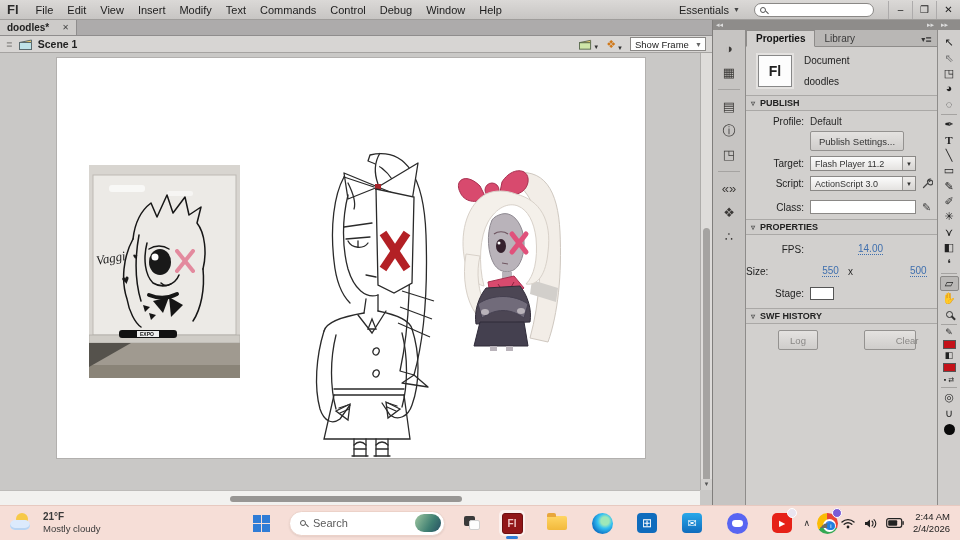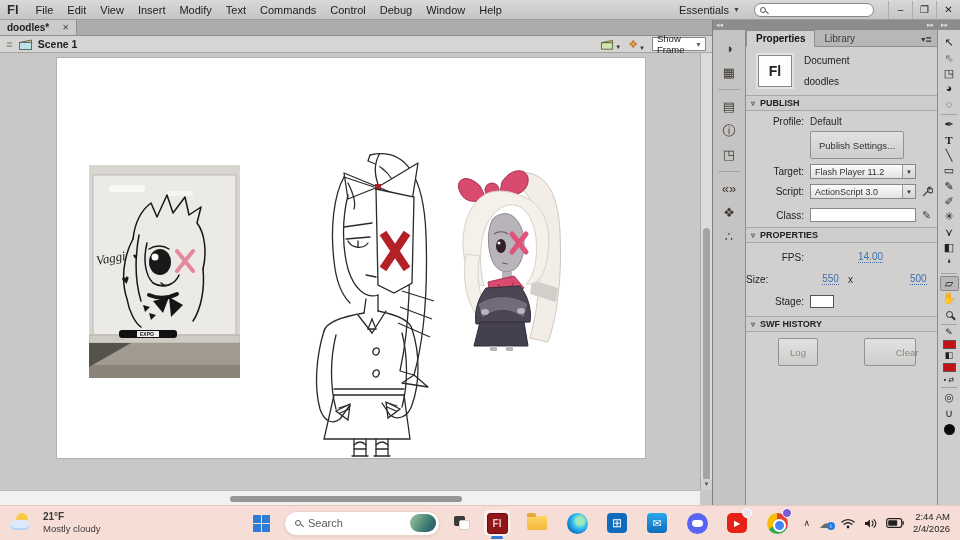--- a/index.html
+++ b/index.html
@@ -41,21 +41,21 @@
   .doc-tab .x { font-weight:normal; font-size:8px; color:#444; }
 
   
   .editbar { height:17px; background:#d7d5d3; border-bottom:1px solid #a5a3a1; display:flex; align-items:center;
              font-size:11px; color:#222; }
   .tl-toggle { color:#8a8886; font-size:8px; padding:0 6px; }
   .scene { display:flex; align-items:center; gap:5px; font-weight:bold; font-size:10.5px; }
   .editbar .spacer { flex:1; }
   .ebtn { display:flex; align-items:flex-end; gap:1px; margin-right:7px; }
   .ebtn .car { font-size:6px; color:#333; }
-  .zoomdd { width:54px; height:14px; background:#fff; border:1px solid #8a8886; display:flex; align-items:center;
+  .zoomdd { width:76px; height:14px; background:#fff; border:1px solid #8a8886; display:flex; align-items:center;
             font-size:9.5px; margin-right:6px; padding-left:4px; }
   .zoomdd .car { margin-left:auto; color:#666; font-size:7px; padding-right:3px; }
 
   
   .stage-area { position:relative; flex:1; background:#c9c8c6; overflow:hidden; }
   .stage { position:absolute; left:57px; top:5px; width:588px; height:400px; background:#fff;
            box-shadow:0 0 0 1px #b2b0ae; }
   .stage svg { position:absolute; }
   .vscroll { position:absolute; top:0; right:0; bottom:15px; width:12px; background:#dedcda; border-left:1px solid #aeacaa; }
   .vthumb { position:absolute; left:2px; right:2px; top:175px; height:260px; background:#a5a3a1; border-radius:4px; }
@@ -79,21 +79,21 @@
   .pcontent { flex:1; overflow:hidden; }
   .doc-row { display:flex; gap:12px; padding:8px 0 8px 12px; align-items:center; }
   .flbox { width:34px; height:32px; background:#fdfdfd; border:1px solid #888; box-shadow:0 0 0 2px #e4e2e0;
            display:flex; align-items:center; justify-content:center; font-size:14px; font-weight:bold; color:#222; }
   .doc-meta { display:flex; flex-direction:column; gap:10px; font-size:10px; color:#222; }
   .sec-head { display:flex; align-items:center; gap:5px; padding:2px 5px; font-weight:bold; font-size:9px;
               color:#222; border-top:1px solid #aaa8a6; border-bottom:1px solid #aaa8a6; background:#cfcdcb; }
   .sec-head .tri { font-size:8px; color:#555; }
   .prow { display:flex; align-items:center; margin:5px 0; }
   .plabel { width:58px; text-align:right; margin-right:6px; color:#222; }
-  .gbtn { height:28px; background:linear-gradient(#e4e2e0,#cfcdcb); border:1px solid #949290; border-radius:2px;
+  .gbtn { height:20px; background:linear-gradient(#e4e2e0,#cfcdcb); border:1px solid #949290; border-radius:2px;
           font-size:9.5px; color:#333; display:flex; align-items:center; justify-content:center; padding:0 8px; }
   .dd { width:106px; height:15px; background:linear-gradient(#fcfcfc,#e4e2e0); border:1px solid #8a8886;
         display:flex; align-items:center; padding-left:4px; font-size:9px; color:#333; }
   .dd .ddbtn { margin-left:auto; border-left:1px solid #9a9896; width:13px; height:100%;
                display:flex; align-items:center; justify-content:center; font-size:6px;
                background:linear-gradient(#efedeb,#d6d4d2); }
   .tinput { width:106px; height:14px; background:#fff; border:1px solid #8a8886; }
   .icon-right { margin-left:6px; color:#444; }
   .hot { color:#3f6fae; border-bottom:1px dotted #3f6fae;margin-left:48px; }
   .swatch-stage { width:24px; height:13px; background:#ffffff; border:1px solid #555; }
@@ -117,21 +117,21 @@
   
   .taskbar { position:absolute; left:0; bottom:0; width:960px; height:35px; background:#f6ded7;
              border-top:1px solid #e7c9c0; display:flex; align-items:center; }
   .weather { display:flex; align-items:center; gap:7px; padding-left:10px; width:250px; }
   .wicon { position:relative; width:26px; height:20px; }
   .wsun { position:absolute; left:6px; top:0; width:12px; height:12px; border-radius:50%; background:#f7c948; }
   .wcloud { position:absolute; left:0; top:7px; width:20px; height:10px; border-radius:8px; background:#dceafc;
             box-shadow:inset 0 -2px 0 #b9d4f2; }
   .wtext { font-size:9.5px; color:#3a3a3a; line-height:1.25; }
   .wtemp { font-size:10px; font-weight:bold; }
-  .tb-center { position:absolute; left:253px; display:flex; align-items:center; gap:14px; }
+  .tb-center { position:absolute; left:253px; display:flex; align-items:center; gap:19px; }
   .startbtn { width:17px; height:17px; display:grid; grid-template-columns:8px 8px; grid-template-rows:8px 8px; gap:1px; }
   .startbtn span { background:#2f7cd6; }
   .tb-search { width:156px; height:25px; background:#fff; border:1px solid #ecd2c9; border-radius:13px;
                display:flex; align-items:center; padding:0 3px 0 10px; gap:7px; box-shadow:0 1px 2px rgba(0,0,0,.08); }
   .tb-search .txt { font-size:11px; color:#5a5a5a; flex:1; }
   .bing-thumb { width:26px; height:18px; border-radius:9px; background:linear-gradient(120deg,#9fc7a0,#3f7f72 60%,#274f63); }
   .taskview { position:relative; width:16px; height:14px; }
   .taskview .b { position:absolute; left:0; top:0; width:11px; height:10px; background:#3a3a3a; border-radius:2px; }
   .taskview .f { position:absolute; right:0; bottom:0; width:11px; height:10px; background:#fdfdfd;
                  border:1px solid #cfcfcf; border-radius:2px; }

